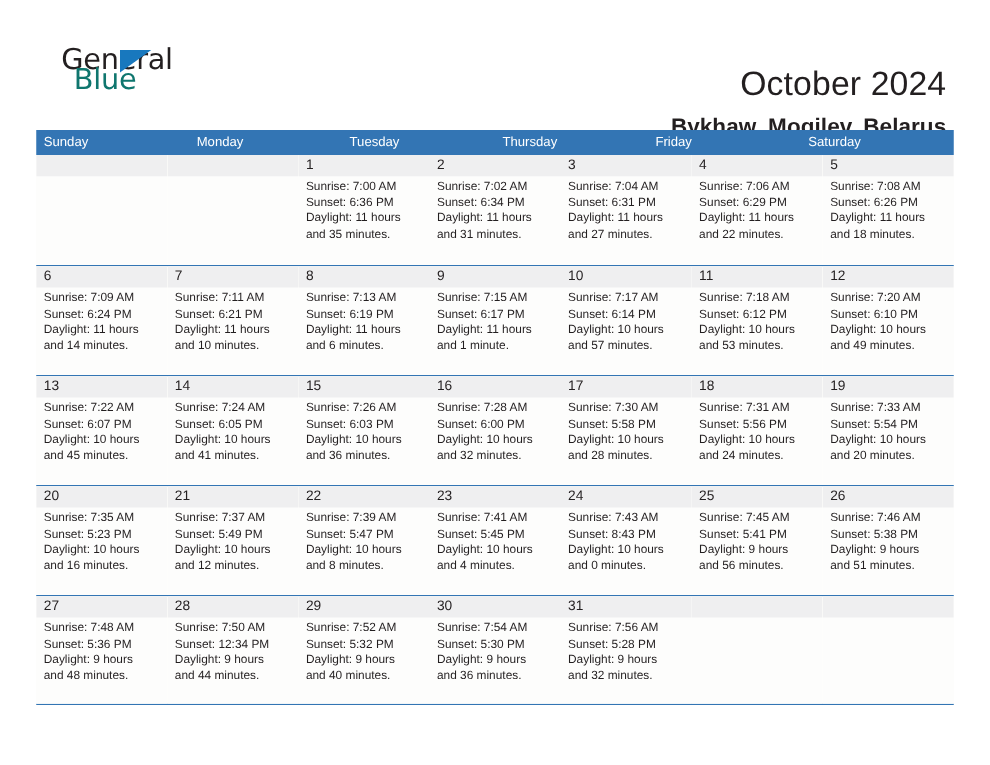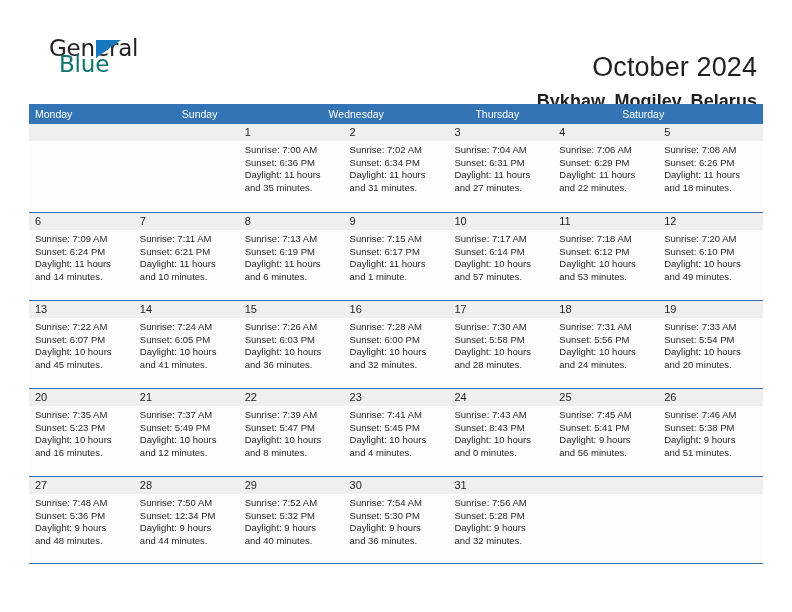--- a/index.html
+++ b/index.html
@@ -163,24 +163,25 @@
 
     <div class="title-block">
       <div class="cal-title">October 2024</div>
       <div class="cal-subtitle">Bykhaw, Mogilev, Belarus</div>
     </div>
 
   </div>
 
   <div class="calendar">
     <div class="dow-row" id="dow-row">
+        <div class="dow-cell">Sunday</div>
         <div class="dow-cell">Monday</div>
-        <div class="dow-cell">Sunday</div>
-        <div class="dow-cell">Wednesday</div>
+        <div class="dow-cell">Tuesday</div>
         <div class="dow-cell">Thursday</div>
+        <div class="dow-cell">Friday</div>
         <div class="dow-cell">Saturday</div>
       </div>
     <div id="weeks-container">
         <div class="week">
           <div class="day empty">
             <div class="day-num-band"></div>
           </div>
           <div class="day empty">
             <div class="day-num-band"></div>
           </div>

